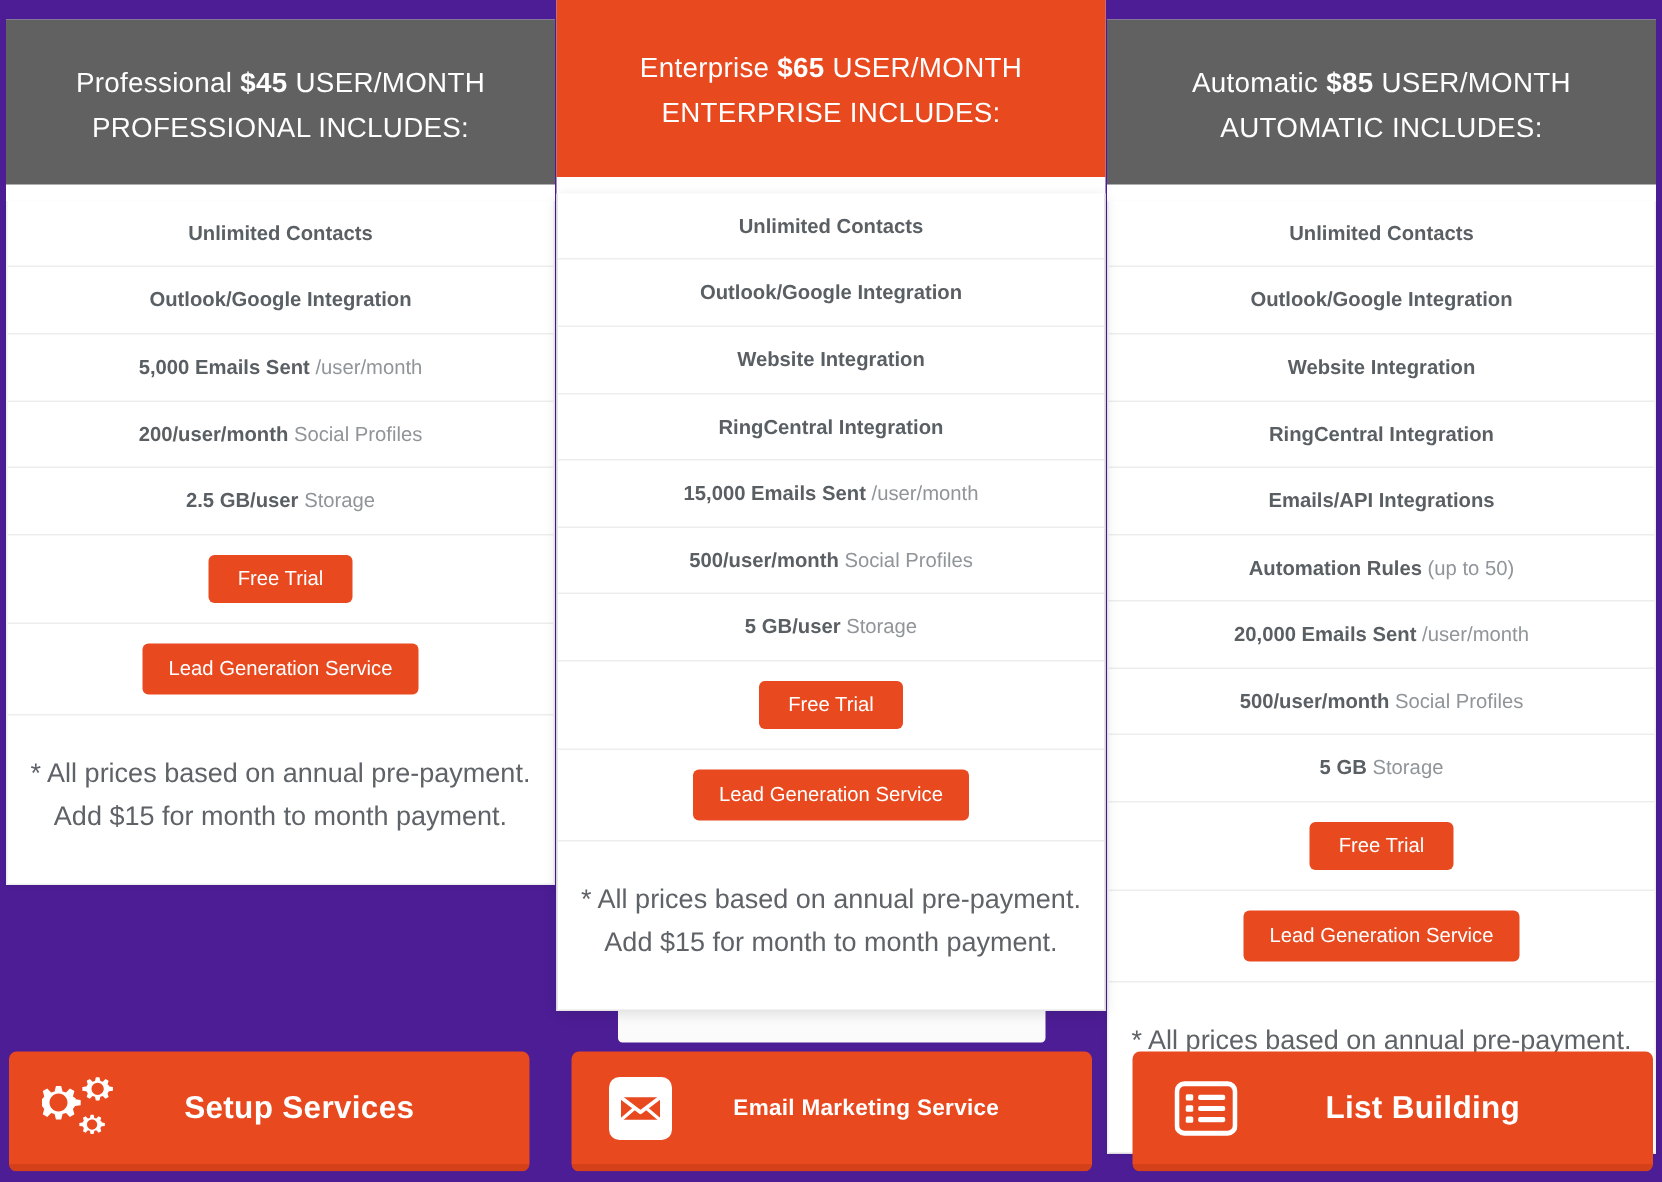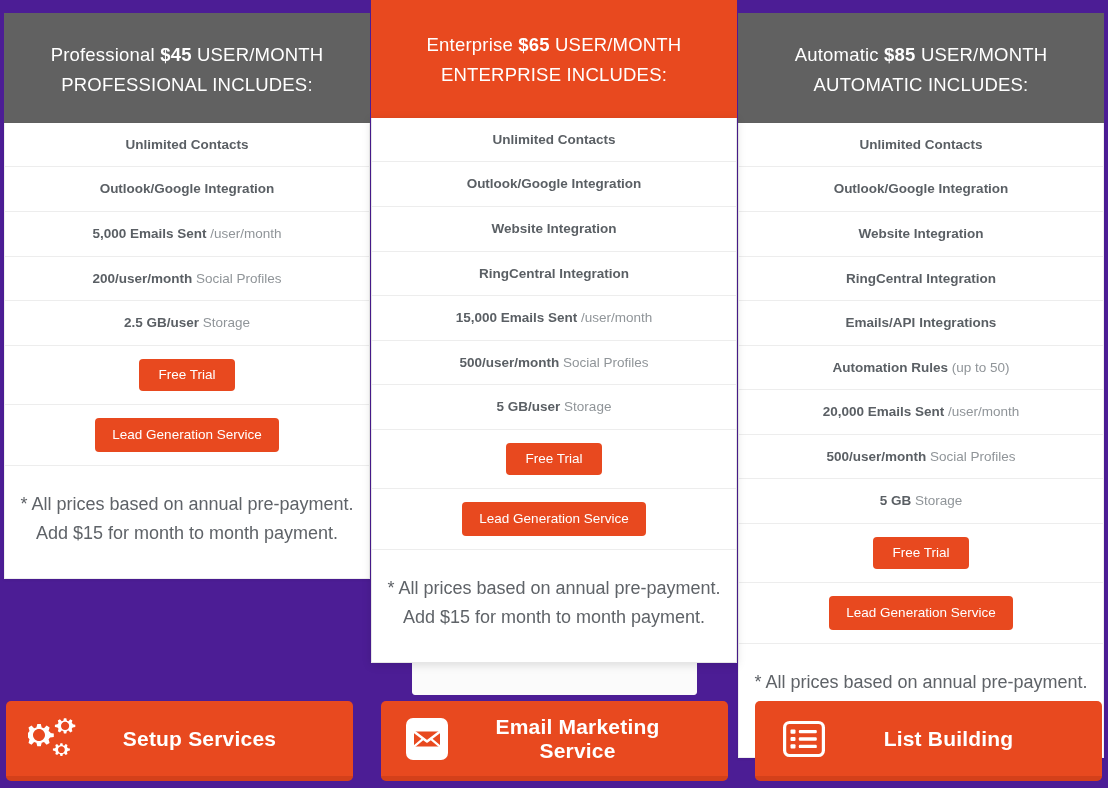--- a/index.html
+++ b/index.html
@@ -27,20 +27,21 @@
 
   .col-pro     { left: 4px;   top: 13px;  width: 366px; }
   .col-ent     { left: 371px; top: 0px;   width: 366px; z-index: 5; }
   .col-auto    { left: 738px; top: 13px;  width: 366px; }
 
   .card {
     background: #ffffff;
     border: 1px solid #eeeeee;
     border-top: none;
     box-shadow: 0 1px 3px rgba(0,0,0,0.07);
+    margin-top: 11px;
   }
   .card-ent {
     box-shadow: 0 2px 9px rgba(0,0,0,0.13);
     border-color: #e6e6e6;
   }
 
   
   .plan-header {
     text-align: center;
     padding: 27px 10px 23px 10px;
@@ -156,21 +157,21 @@
   }
   .big-label {
     flex: 1;
     text-align: center;
     color: #ffffff;
     font-size: 21px;
     font-weight: 700;
     letter-spacing: .2px;
     padding-right: 46px;
   }
-  .bb-2 .big-label { padding-right: 28px; font-size: 21px; }
+  .bb-2 .big-label { padding-right: 28px; font-size: 15px; }
   .bb-2 .big-ico { margin-left: 18px; width: 56px; min-width: 56px; }
 </style>
 </head>
 <body>
 
 <div id="root">
 
   <div class="ghost"></div>
 
   <div class="col col-pro">

